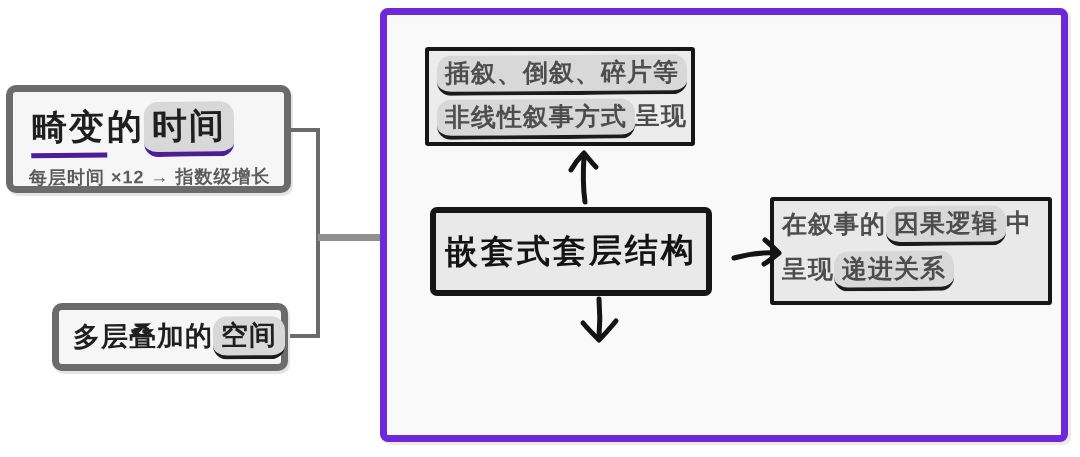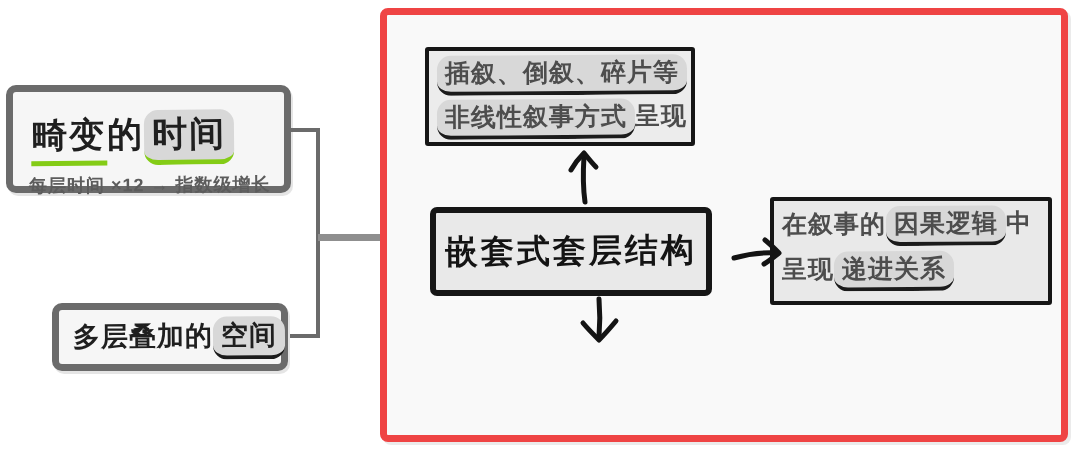--- a/index.html
+++ b/index.html
@@ -28,32 +28,32 @@
     margin:8px 0 0 16px; font-size:18px; font-weight:bold; color:#5c5c5c;
     letter-spacing:1px; transform:rotate(-0.4deg); white-space:nowrap;
   }
   .lbox-bottom .title {
     margin:7px 0 0 14px; font-size:27px; font-weight:bold; color:#1f1f1f;
     letter-spacing:1px; transform:rotate(-0.5deg); white-space:nowrap;
   }
 
   
   .seg { display:inline-block; }
-  .u  { border-bottom:5px solid #84cc16; padding:0 1px 2px;margin-top:8px; }
+  .u  { border-bottom:5px solid #4c1d95; padding:0 1px 2px; }
   .u4 { border-bottom:4px solid #1b1b1b; padding:0 1px 2px; }
   .hl { background:#d8d8d8; border-radius:14px; padding:1px 8px 2px; }
 
   
   .cline { position:absolute; background:#6b6b6b; }
   .cline-light { position:absolute; background:#8f8f8f; }
 
   
   .panel {
     position:absolute; left:380px; top:8px; width:688px; height:434px;
-    box-sizing:border-box; border:7px solid #ef4444; border-radius:8px;
+    box-sizing:border-box; border:7px solid #6d28d9; border-radius:8px;
     background:#f9f9f9; box-shadow:3px 3px 0 rgba(0,0,0,0.08);
   }
   .pbox {
     position:absolute; box-sizing:border-box;
     border:4px solid #161616; background:#ececec; border-radius:3px;
   }
   .pbox-top { left:38px; top:32px; width:270px; height:99px; }
   .pbox-center {
     left:43px; top:192px; width:282px; height:89px;
     border-width:6px; border-radius:7px; background:#e9e9e9;

